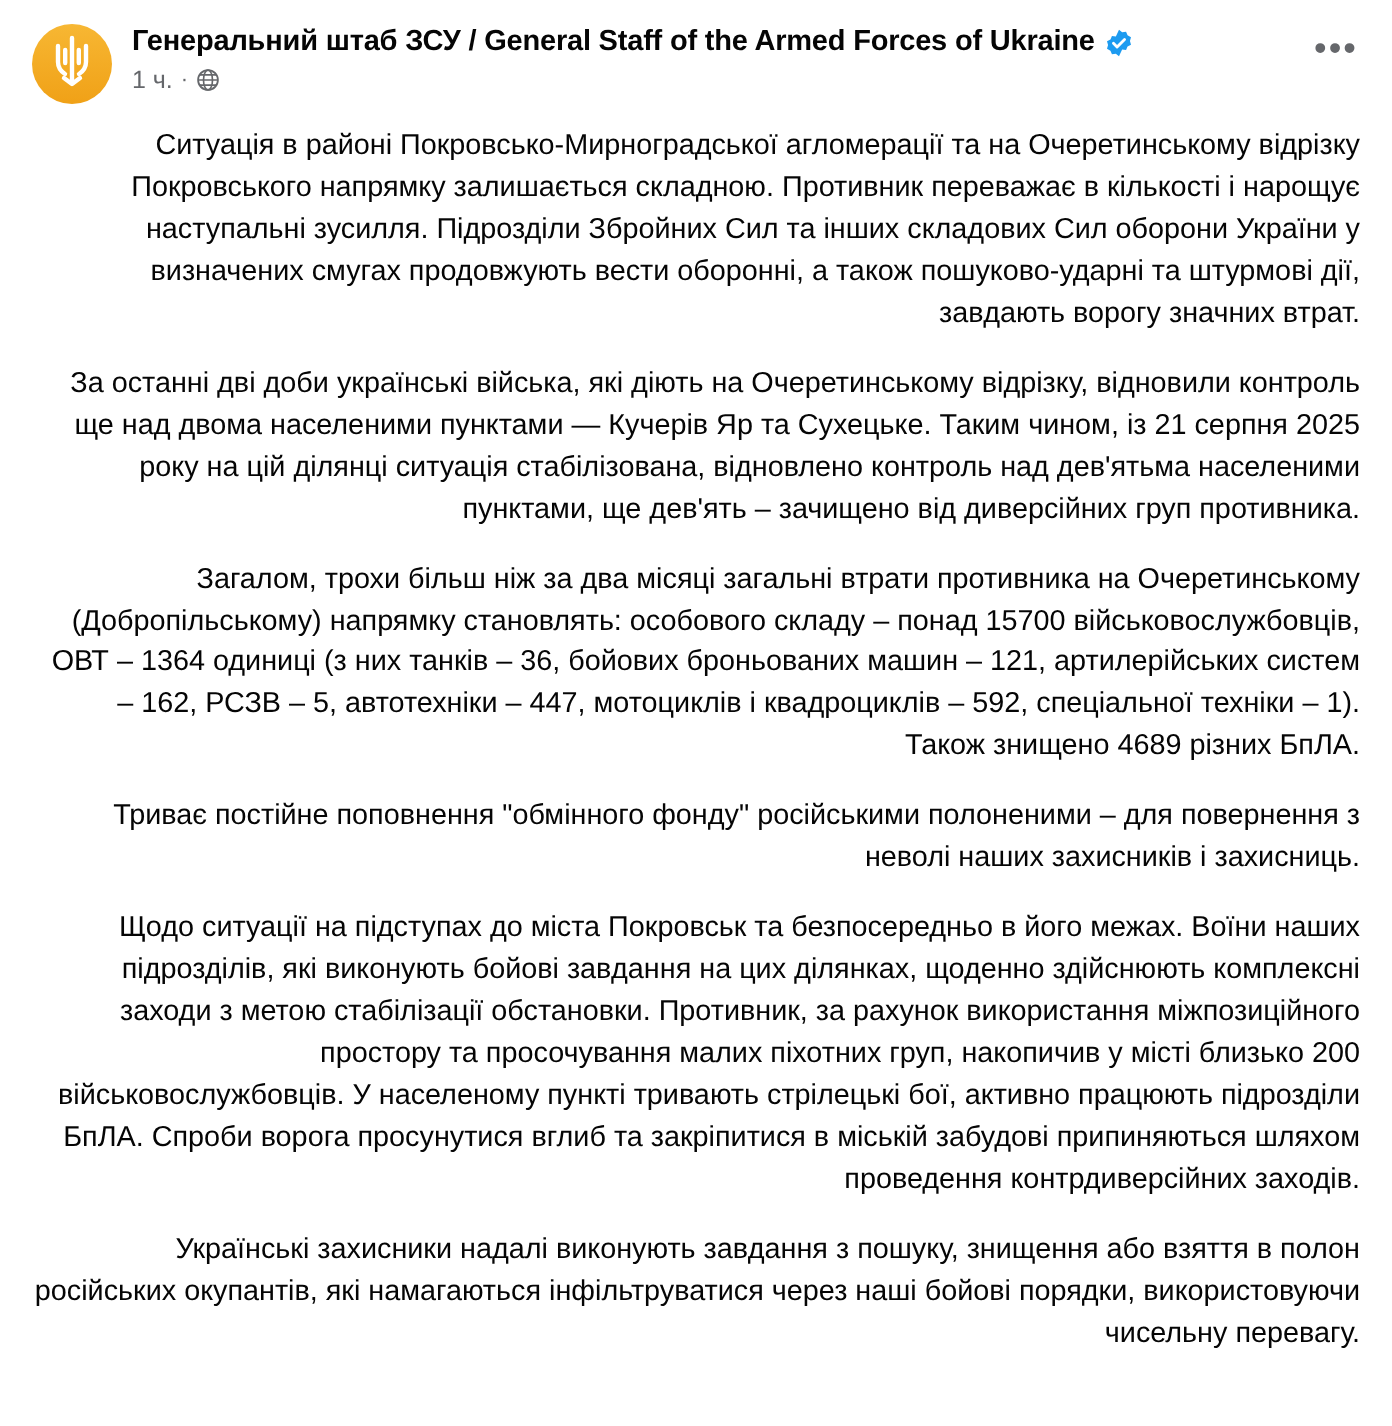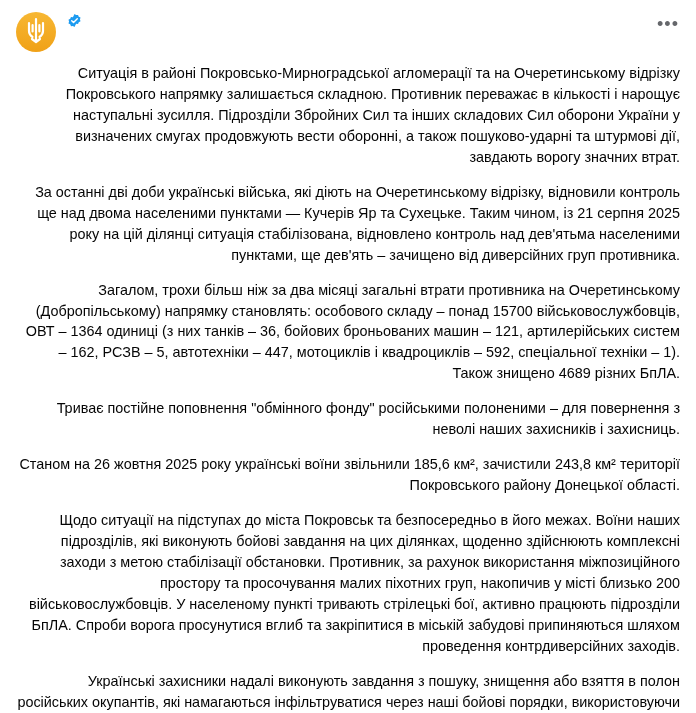--- a/index.html
+++ b/index.html
@@ -120,35 +120,46 @@
         <svg width="26" height="30" viewBox="0 0 26 30" aria-hidden="true">
           <path d="M13 1 L24 5 L24 17 C24 23 19 27 13 29 C7 27 2 23 2 17 L2 5 Z" fill="#ffffff" opacity="0.0"></path>
           <path d="M13 2 L13 24 M6 6 L6 14 C6 17 8 19 9.5 20 M20 6 L20 14 C20 17 18 19 16.5 20 M9.6 8 L9.6 14.5 M16.4 8 L16.4 14.5" stroke="#ffffff" stroke-width="2.2" fill="none" stroke-linecap="round"></path>
           <path d="M9 22 L13 25 L17 22" stroke="#ffffff" stroke-width="2.2" fill="none" stroke-linecap="round" stroke-linejoin="round"></path>
         </svg>
       </span>
     </div>
 
     <div class="header-text">
       <div class="name-row">
+        <span class="page-name">Генеральний штаб ЗСУ / General Staff of the Armed Forces of Ukraine</span>
         <span class="verified">
           <svg width="15" height="15" viewBox="0 0 20 20" aria-hidden="true">
             <path d="M10 1.2 l2.1 1.6 2.6-.3 1 2.4 2.3 1.2-.7 2.5.7 2.5-2.3 1.2-1 2.4-2.6-.3L10 18.8 7.9 17.2l-2.6.3-1-2.4L2 13.9l.7-2.5L2 8.9l2.3-1.2 1-2.4 2.6.3z" fill="#1d9bf0"></path>
             <path d="M6.3 10.2 l2.4 2.4 5-5" stroke="#ffffff" stroke-width="1.9" fill="none" stroke-linecap="round" stroke-linejoin="round"></path>
+          </svg>
+        </span>
+      </div>
+      <div class="meta-row">
+        <span>1 ч.</span>
+        <span class="dot-sep">·</span>
+        <span class="globe-icon">
+          <svg width="12" height="12" viewBox="0 0 16 16" aria-hidden="true">
+            <circle cx="8" cy="8" r="6.6" fill="none" stroke="#65676b" stroke-width="1.2"></circle>
+            <ellipse cx="8" cy="8" rx="3" ry="6.6" fill="none" stroke="#65676b" stroke-width="1.1"></ellipse>
+            <path d="M1.6 8 H14.4 M2.6 4.6 H13.4 M2.6 11.4 H13.4" stroke="#65676b" stroke-width="1.1" fill="none"></path>
           </svg>
         </span>
       </div>
     </div>
 
     <div class="more-btn">•••</div>
   </div>
 
   <div class="post-body">
     <p>Ситуація в районі Покровсько-Мирноградської агломерації та на Очеретинському відрізку Покровського напрямку залишається складною. Противник переважає в кількості і нарощує наступальні зусилля. Підрозділи Збройних Сил та інших складових Сил оборони України у визначених смугах продовжують вести оборонні, а також пошуково-ударні та штурмові дії, завдають ворогу значних втрат.</p>
     <p>За останні дві доби українські війська, які діють на Очеретинському відрізку, відновили контроль ще над двома населеними пунктами — Кучерів Яр та Сухецьке. Таким чином, із 21 серпня 2025 року на цій ділянці ситуація стабілізована, відновлено контроль над дев'ятьма населеними пунктами, ще дев'ять – зачищено від диверсійних груп противника.</p>
     <p>Загалом, трохи більш ніж за два місяці загальні втрати противника на Очеретинському (Добропільському) напрямку становлять: особового складу – понад 15700 військовослужбовців, ОВТ – 1364 одиниці (з них танків – 36, бойових броньованих машин – 121, артилерійських систем – 162, РСЗВ – 5, автотехніки – 447, мотоциклів і квадроциклів – 592, спеціальної техніки – 1). Також знищено 4689 різних БпЛА.</p>
     <p>Триває постійне поповнення "обмінного фонду" російськими полоненими – для повернення з неволі наших захисників і захисниць.</p>
-    <p>Станом на 26 жовтня 2025 року українські воїни звільнили 185,6 км², зачистили 243,8 км² території Покровського району Донецької області.</p>
     <p>Щодо ситуації на підступах до міста Покровськ та безпосередньо в його межах. Воїни наших підрозділів, які виконують бойові завдання на цих ділянках, щоденно здійснюють комплексні заходи з метою стабілізації обстановки. Противник, за рахунок використання міжпозиційного простору та просочування малих піхотних груп, накопичив у місті близько 200 військовослужбовців. У населеному пункті тривають стрілецькі бої, активно працюють підрозділи БпЛА. Спроби ворога просунутися вглиб та закріпитися в міській забудові припиняються шляхом проведення контрдиверсійних заходів.</p>
     <p>Українські захисники надалі виконують завдання з пошуку, знищення або взяття в полон російських окупантів, які намагаються інфільтруватися через наші бойові порядки, використовуючи чисельну перевагу.</p>
   </div>
 
 </div>
 
 </body></html>

